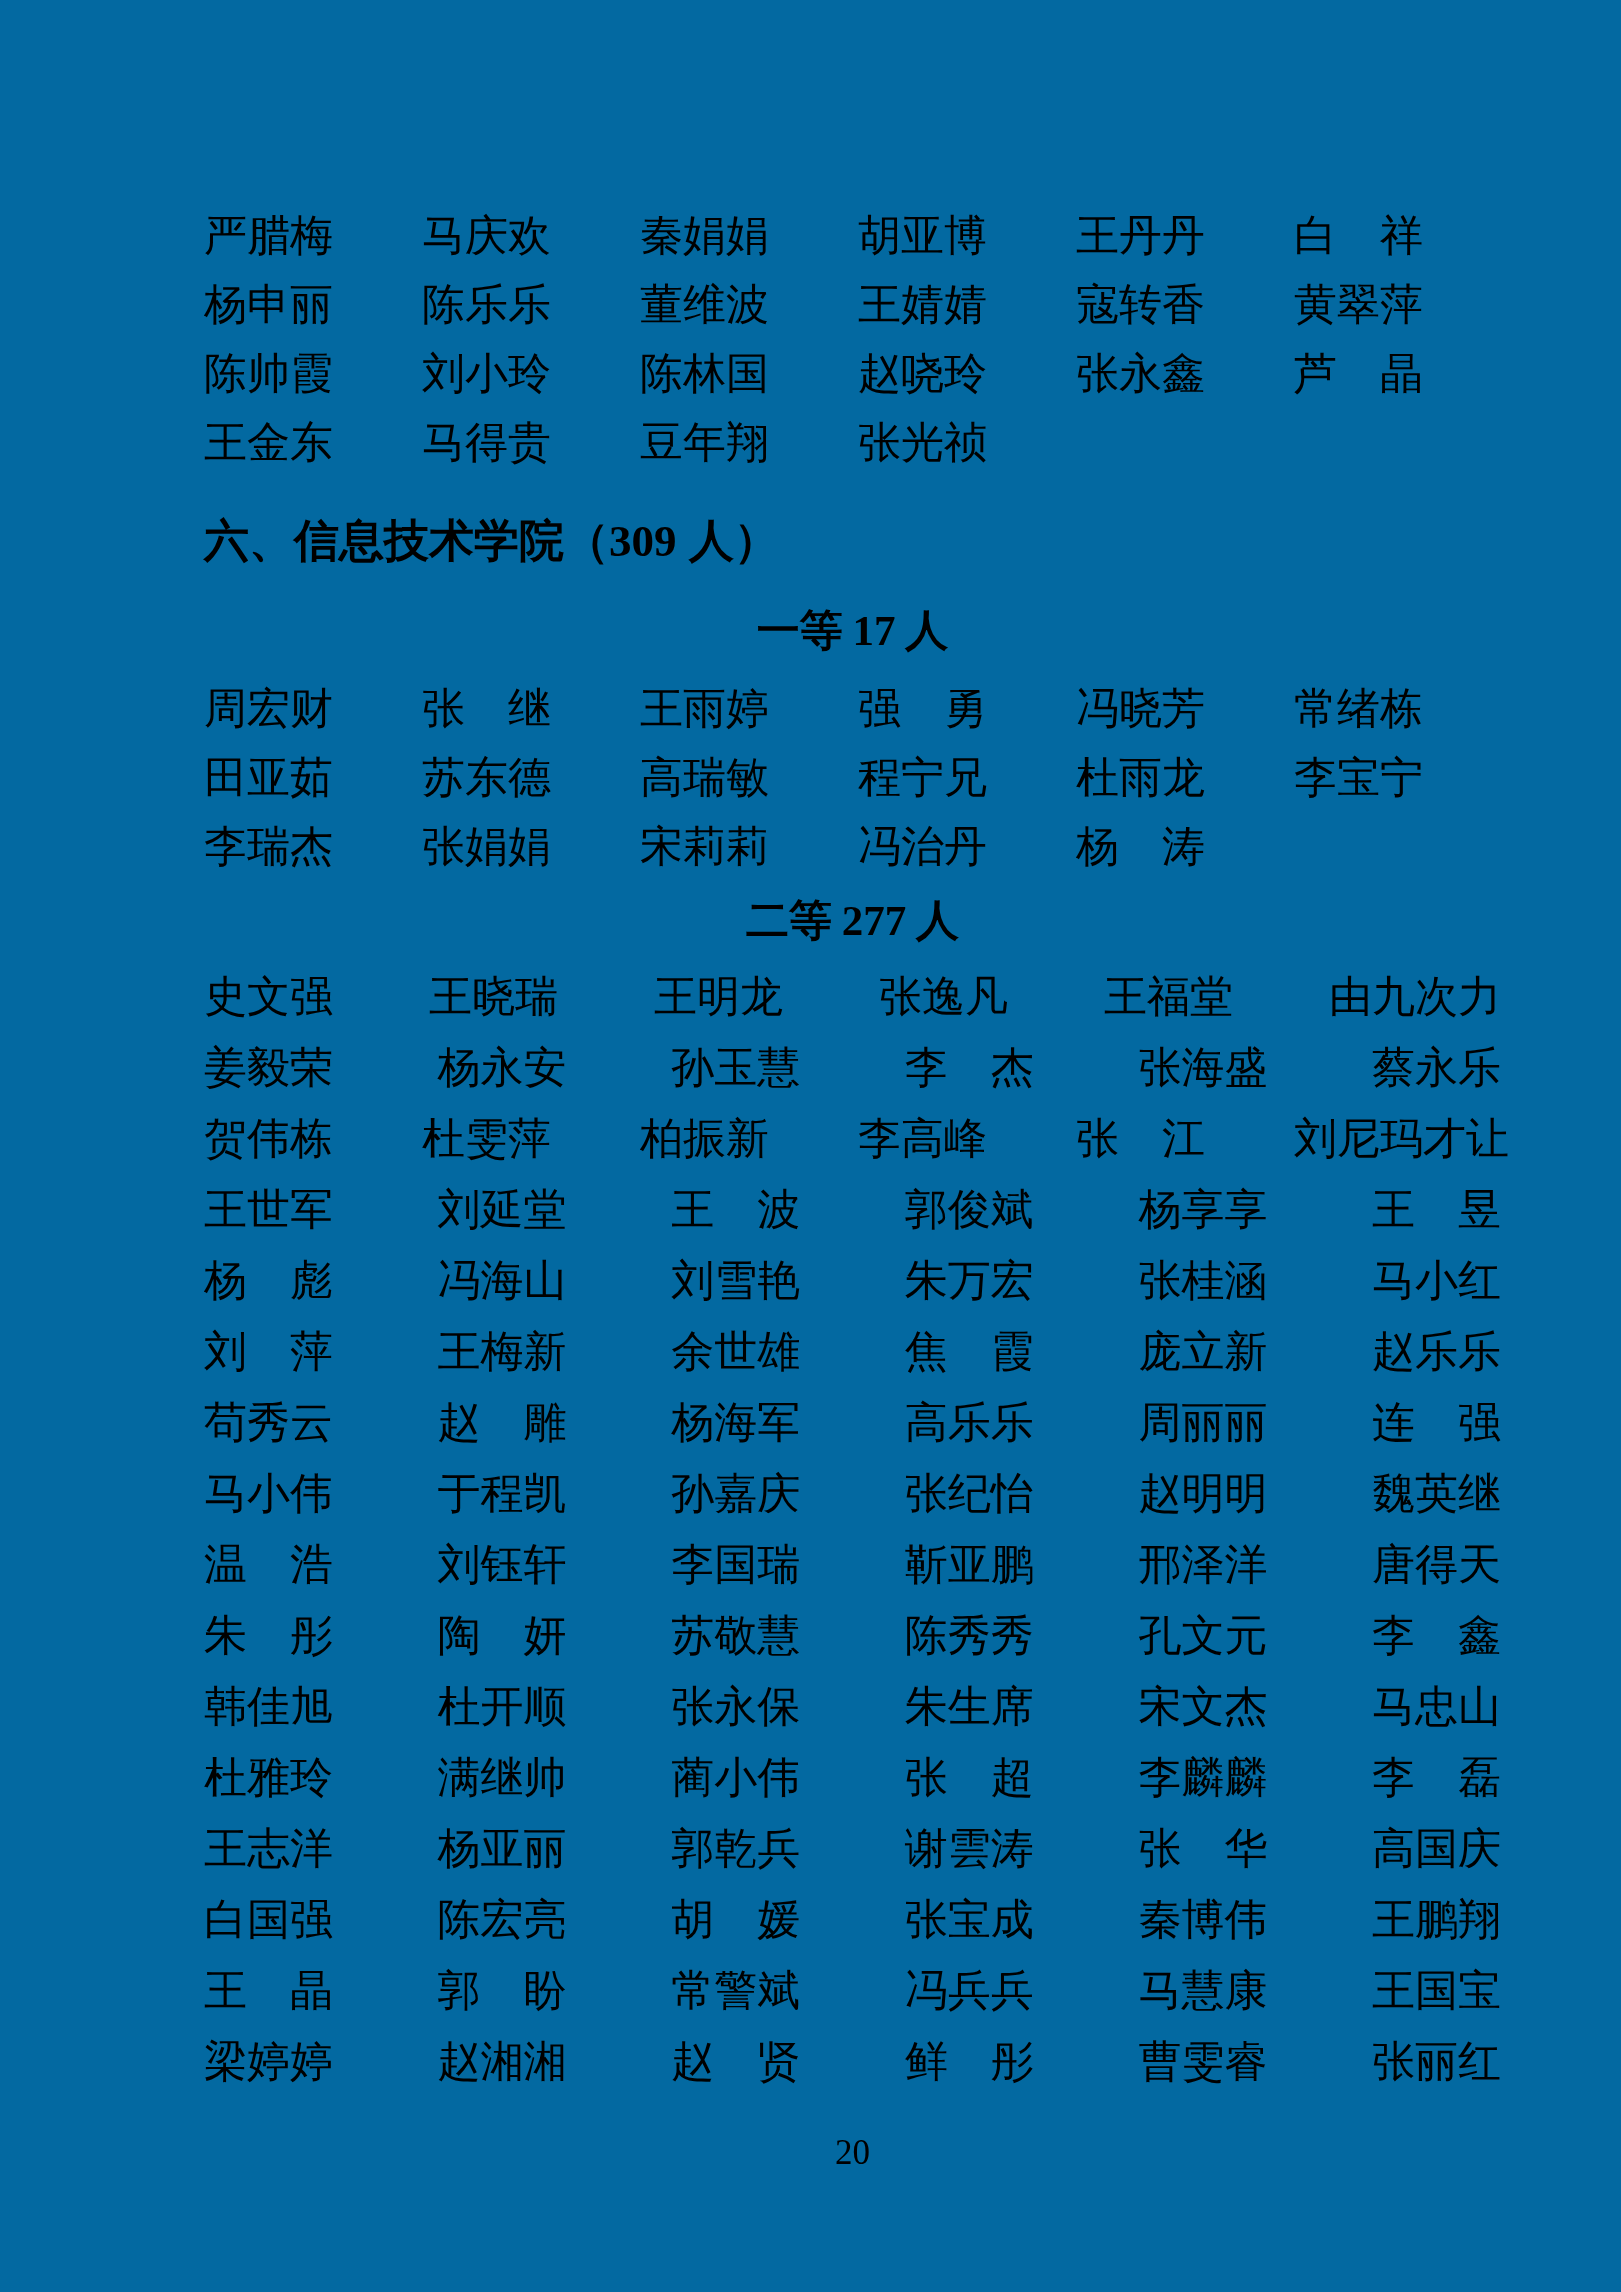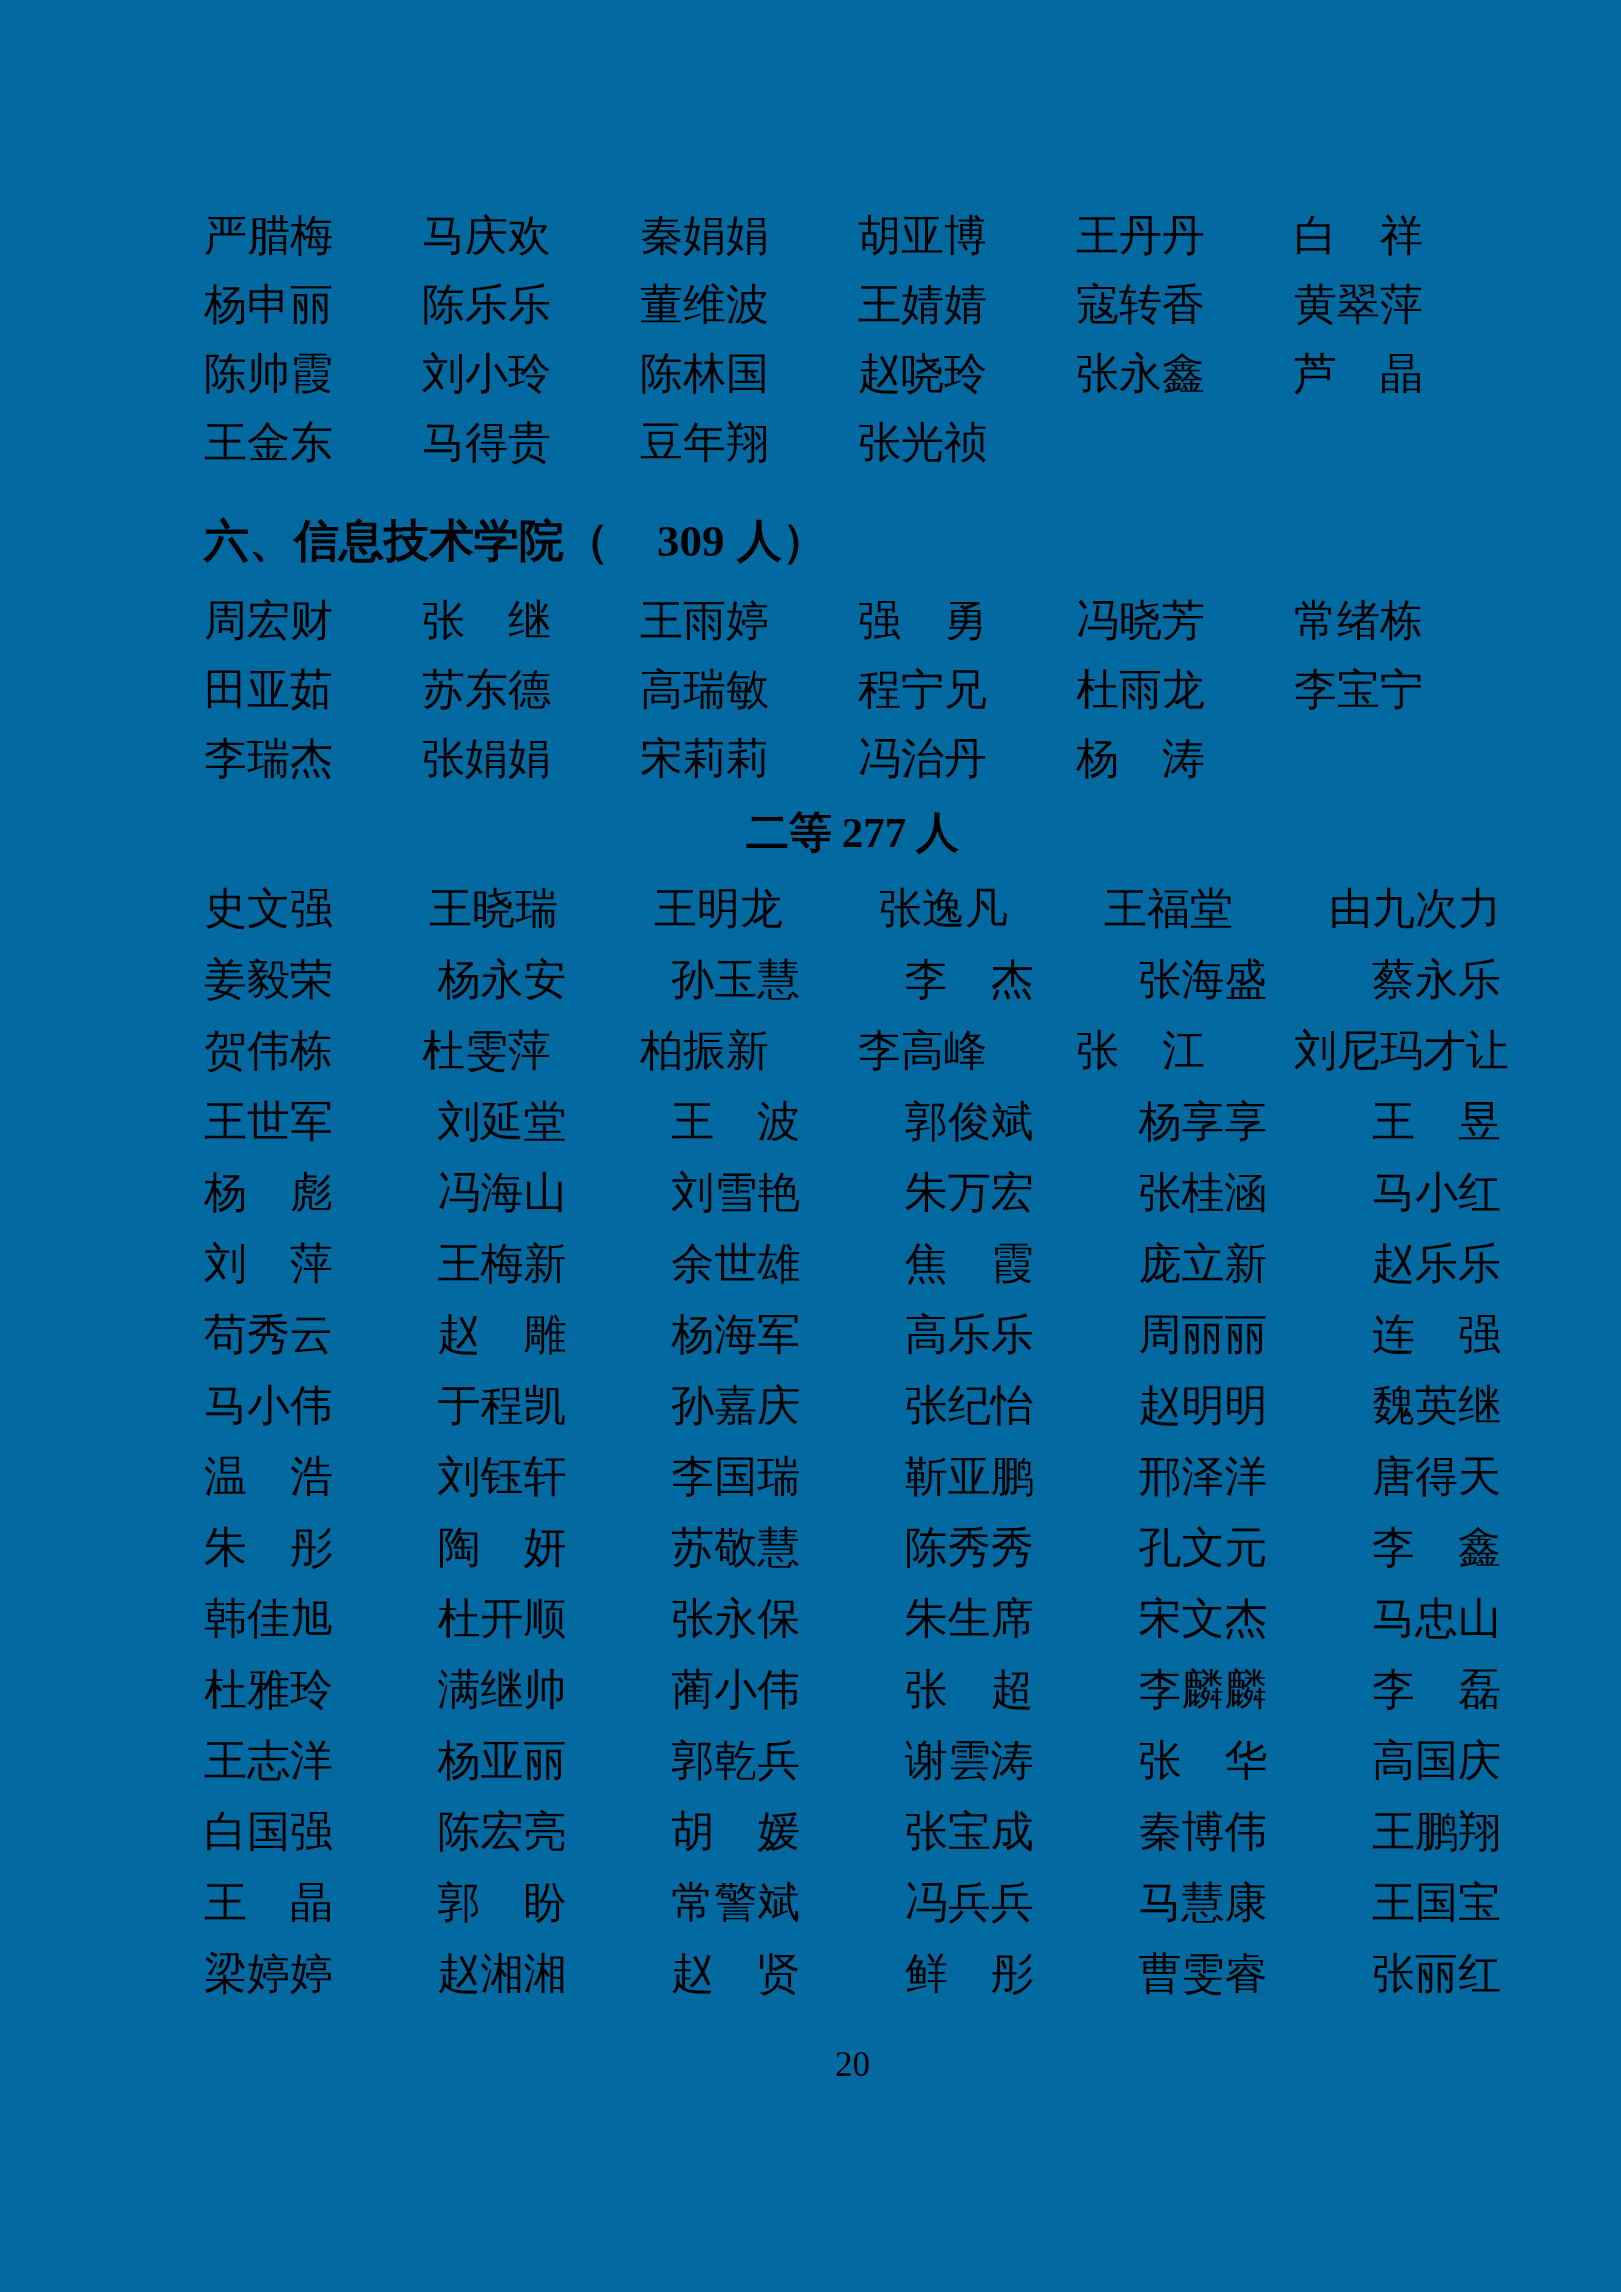--- a/index.html
+++ b/index.html
@@ -38,21 +38,20 @@
   }
   .heading {
     margin: 29px 0 0 0;
     font-family: "Liberation Sans", "DejaVu Sans", sans-serif;
     font-weight: bold;
     font-size: 45px;
     line-height: 69px;
   }
   .heading .num {
     font-family: "Liberation Serif", "DejaVu Serif", serif;
-    margin-left: 48px;
   }
   .subheading {
     margin: 19.6px 0 0 0;
     text-align: center;
     font-family: "Liberation Sans", "DejaVu Sans", sans-serif;
     font-weight: bold;
     font-size: 43px;
     line-height: 69px;
   }
   .subheading.tight {
@@ -109,20 +108,21 @@
         <div class="name-row">
           <span class="name-slot">王金东</span>
           <span class="name-slot">马得贵</span>
           <span class="name-slot">豆年翔</span>
           <span class="name-slot">张光祯</span>
         </div>
       </div>
 
     <h2 class="heading"><span>六、信息技术学院（</span><span class="num">309</span><span> 人）</span></h2>
 
+    <h3 class="subheading"><span>一等</span><span class="num">17</span><span>人</span></h3>
 
     <div class="name-rows first">
         <div class="name-row">
           <span class="name-slot">周宏财</span>
           <span class="name-slot">张　继</span>
           <span class="name-slot">王雨婷</span>
           <span class="name-slot">强　勇</span>
           <span class="name-slot">冯晓芳</span>
           <span class="name-slot">常绪栋</span>
         </div>

